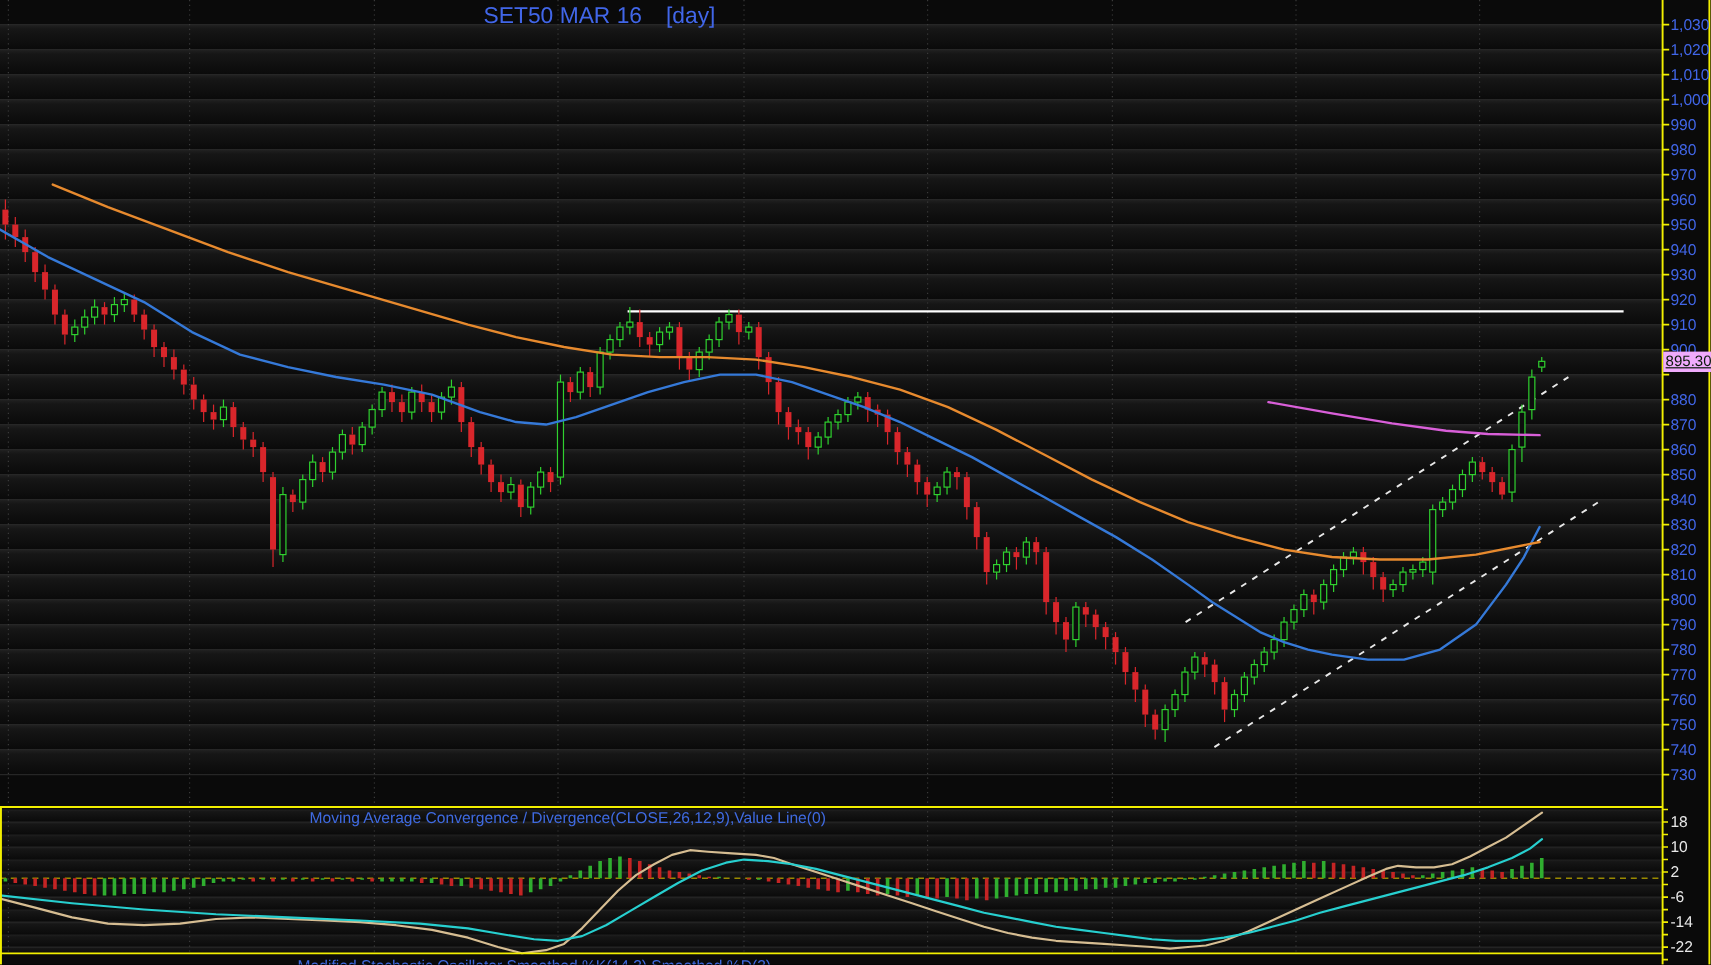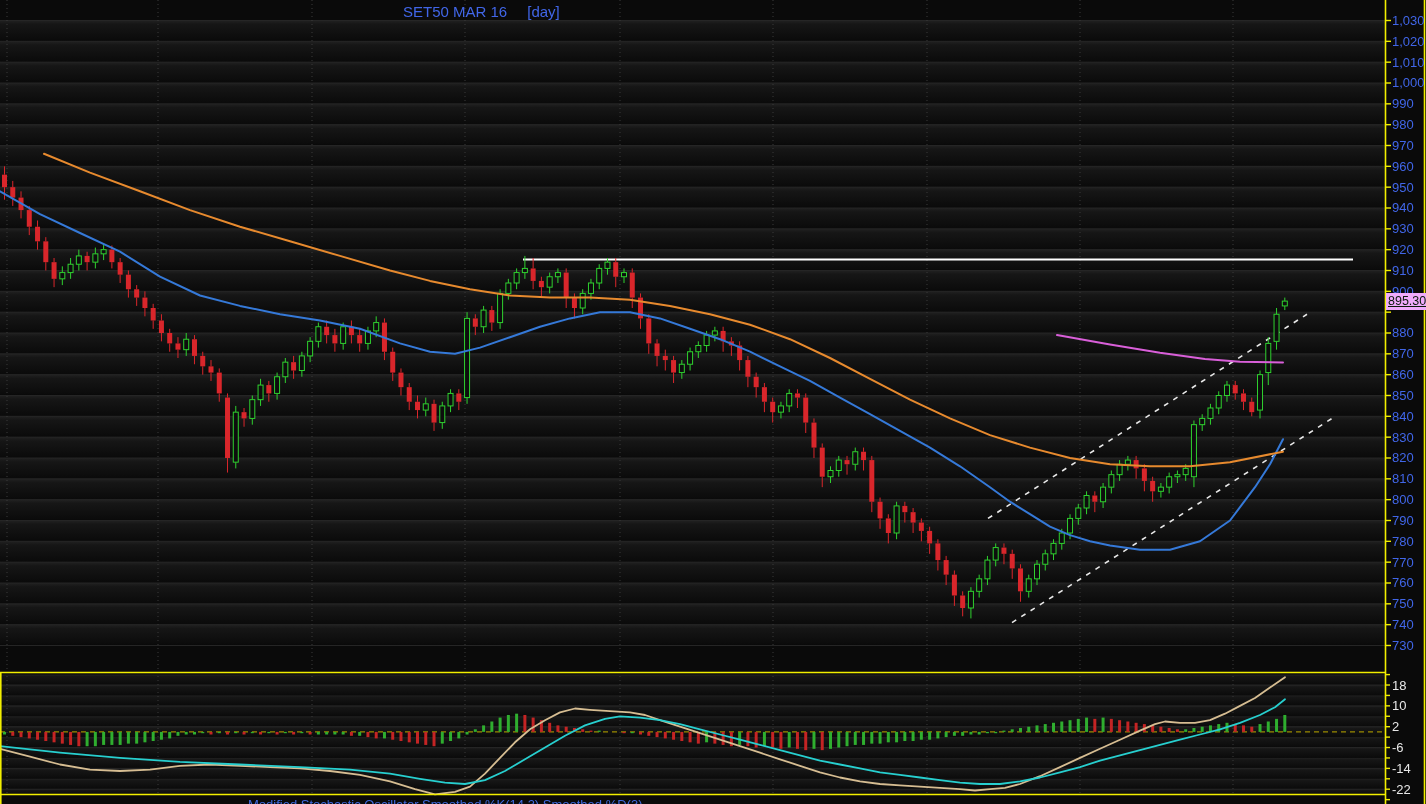--- a/index.html
+++ b/index.html
@@ -1,20 +1,20 @@
 <!DOCTYPE html>
 <html><head>
 <meta charset="utf-8">
 <style>
   html,body{margin:0;padding:0;background:#000;}
   #app{position:relative;width:1426px;height:804px;background:#0a0a0a;overflow:hidden;
        font-family:"Liberation Sans",sans-serif;text-align:center;}
   #chart-svg{position:absolute;left:0;top:0;}
   .flt{position:absolute;white-space:pre;pointer-events:none;}
-  .title-main{left:403px;top:3px;font-size:15px;color:#4166e8;}
+  .title-main{left:403px;top:3px;font-size:19px;color:#4166e8;}
   .title-macd{left:258px;top:674px;font-size:13px;color:#3f6ae0;}
   .title-bottom{left:248px;top:797px;font-size:13px;color:#3f6ae0;}
   .price-tag{left:1386px;width:40px;height:17px;background:#f0abfc;color:#0a1a0a;
              font-size:12.5px;line-height:17px;padding-left:2px;box-sizing:border-box;text-decoration:underline;}
   .tf-gap{display:inline-block;width:20px;}
 </style>
 </head>
 <body>
 
 <div id="app">
@@ -845,17 +845,18 @@
         <text x="1392" y="710.35" fill="#e8e8e8" font-size="13px" font-family="&quot;Liberation Sans&quot;,sans-serif">10</text>
         <text x="1392" y="731.1899999999999" fill="#e8e8e8" font-size="13px" font-family="&quot;Liberation Sans&quot;,sans-serif">2</text>
         <text x="1392" y="752.03" fill="#e8e8e8" font-size="13px" font-family="&quot;Liberation Sans&quot;,sans-serif">-6</text>
         <text x="1392" y="772.87" fill="#e8e8e8" font-size="13px" font-family="&quot;Liberation Sans&quot;,sans-serif">-14</text>
         <text x="1392" y="793.71" fill="#e8e8e8" font-size="13px" font-family="&quot;Liberation Sans&quot;,sans-serif">-22</text>
       </g>
   </svg>
 
   <div class="flt title-main"><span>SET50 MAR 16</span><span class="tf-gap"></span><span>[day]</span></div>
 
+  <div class="flt title-macd">Moving Average Convergence / Divergence(CLOSE,26,12,9),Value Line(0)</div>
 
   <div class="flt title-bottom">Modified Stochastic Oscillator Smoothed %K(14,3),Smoothed %D(3)</div>
 
   <div class="flt price-tag" id="price-tag" style="top: 292.621px;">895.30</div>
 </div>
 
 </body></html>

